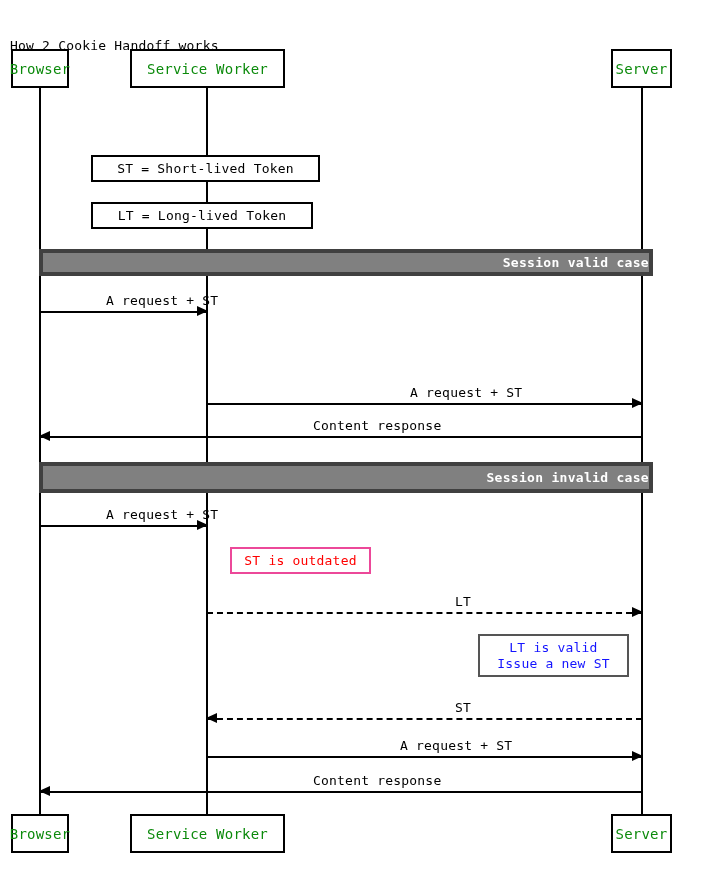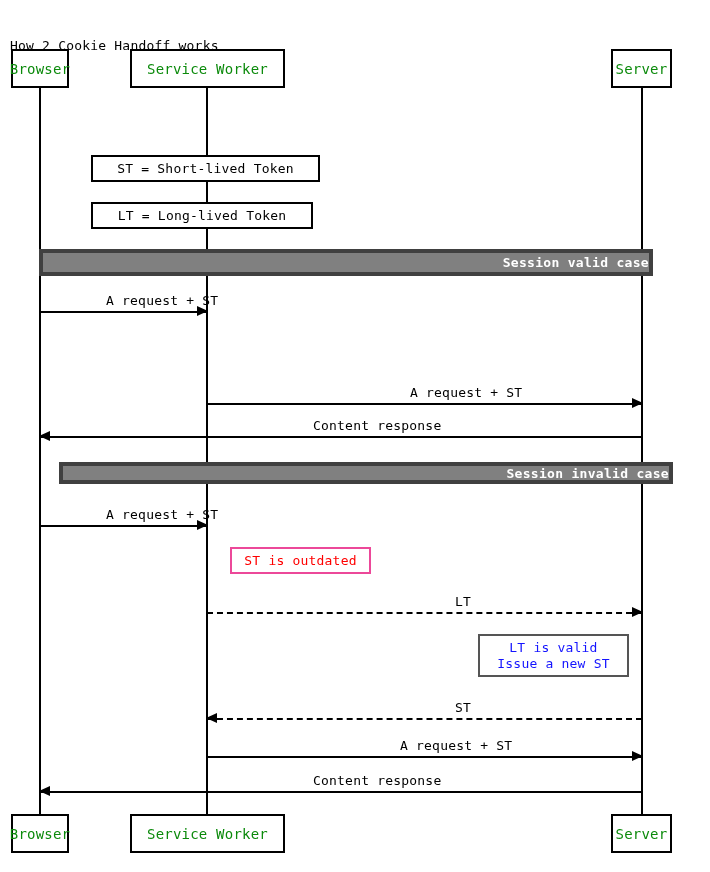--- a/index.html
+++ b/index.html
@@ -186,21 +186,21 @@
     <div class="msg-line"></div>
     <div class="arrowhead right"></div>
   </div>
 
   <div class="message" style="left:40px; top:436px; width:602px;">
     <span class="msg-label" style="left:231px;">Content response</span>
     <div class="msg-line"></div>
     <div class="arrowhead left"></div>
   </div>
 
-  <div class="section-bar" style="left:39px; top:462px; width:614px; height:22px;margin-left:20px;">
+  <div class="section-bar" style="left:39px; top:462px; width:614px; height:31px;">
     <span>Session invalid case</span>
   </div>
 
   <div class="message" style="left:40px; top:525px; width:167px;">
     <span class="msg-label" style="left:24px;">A request + ST</span>
     <div class="msg-line"></div>
     <div class="arrowhead right"></div>
   </div>
 
   <div class="note red" style="left:230px; top:547px; width:141px; height:27px;">

